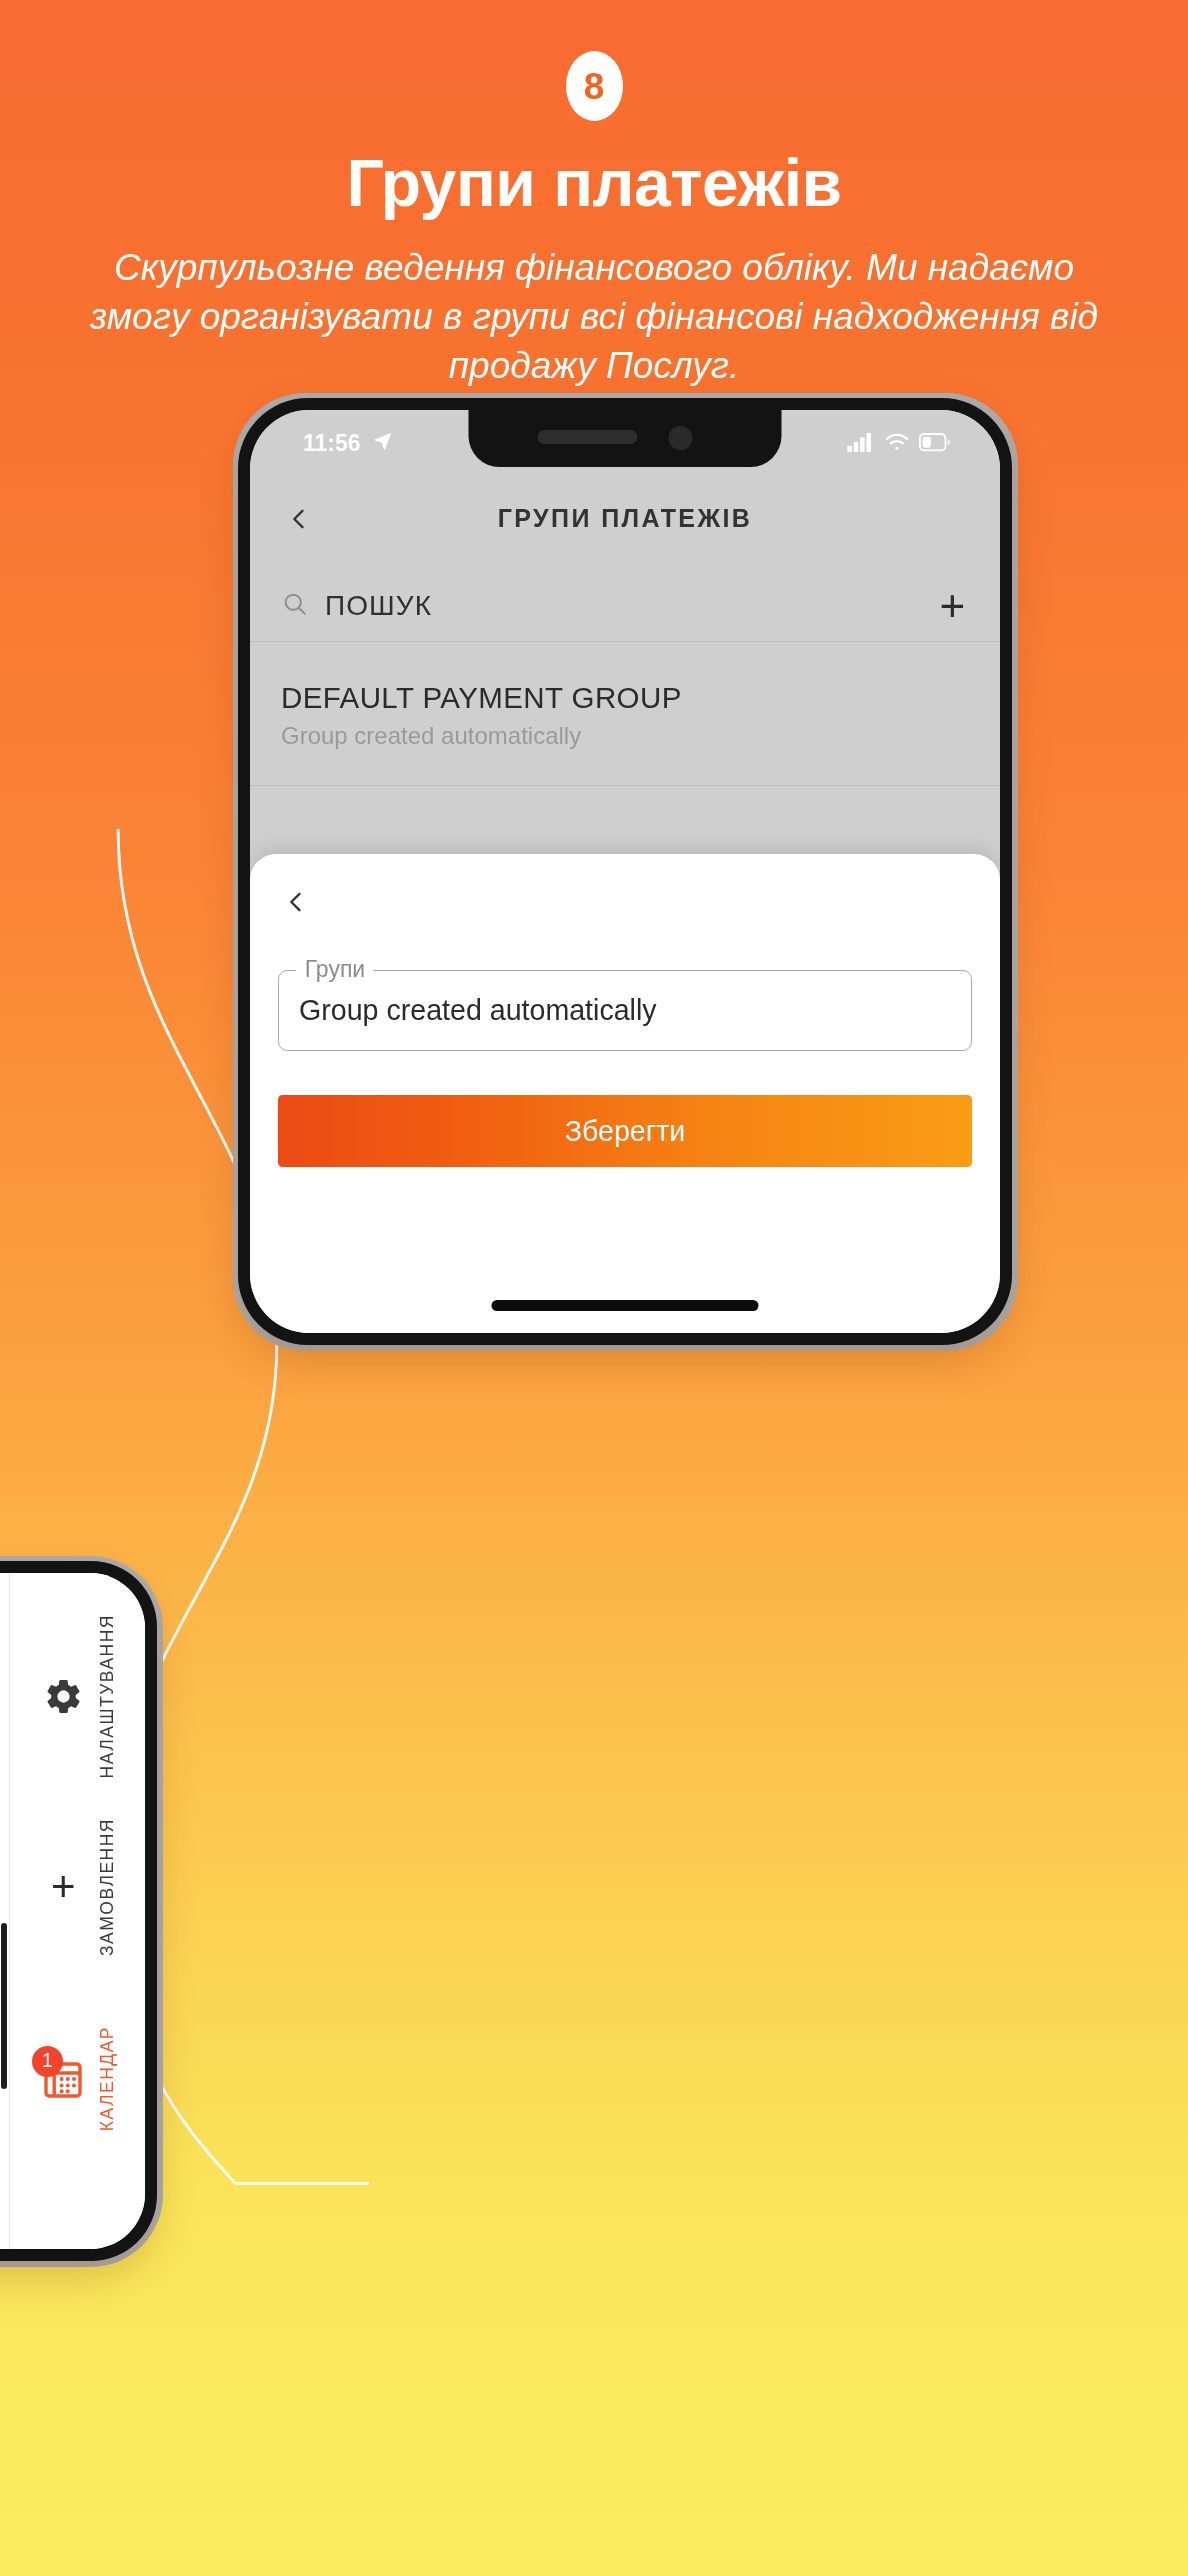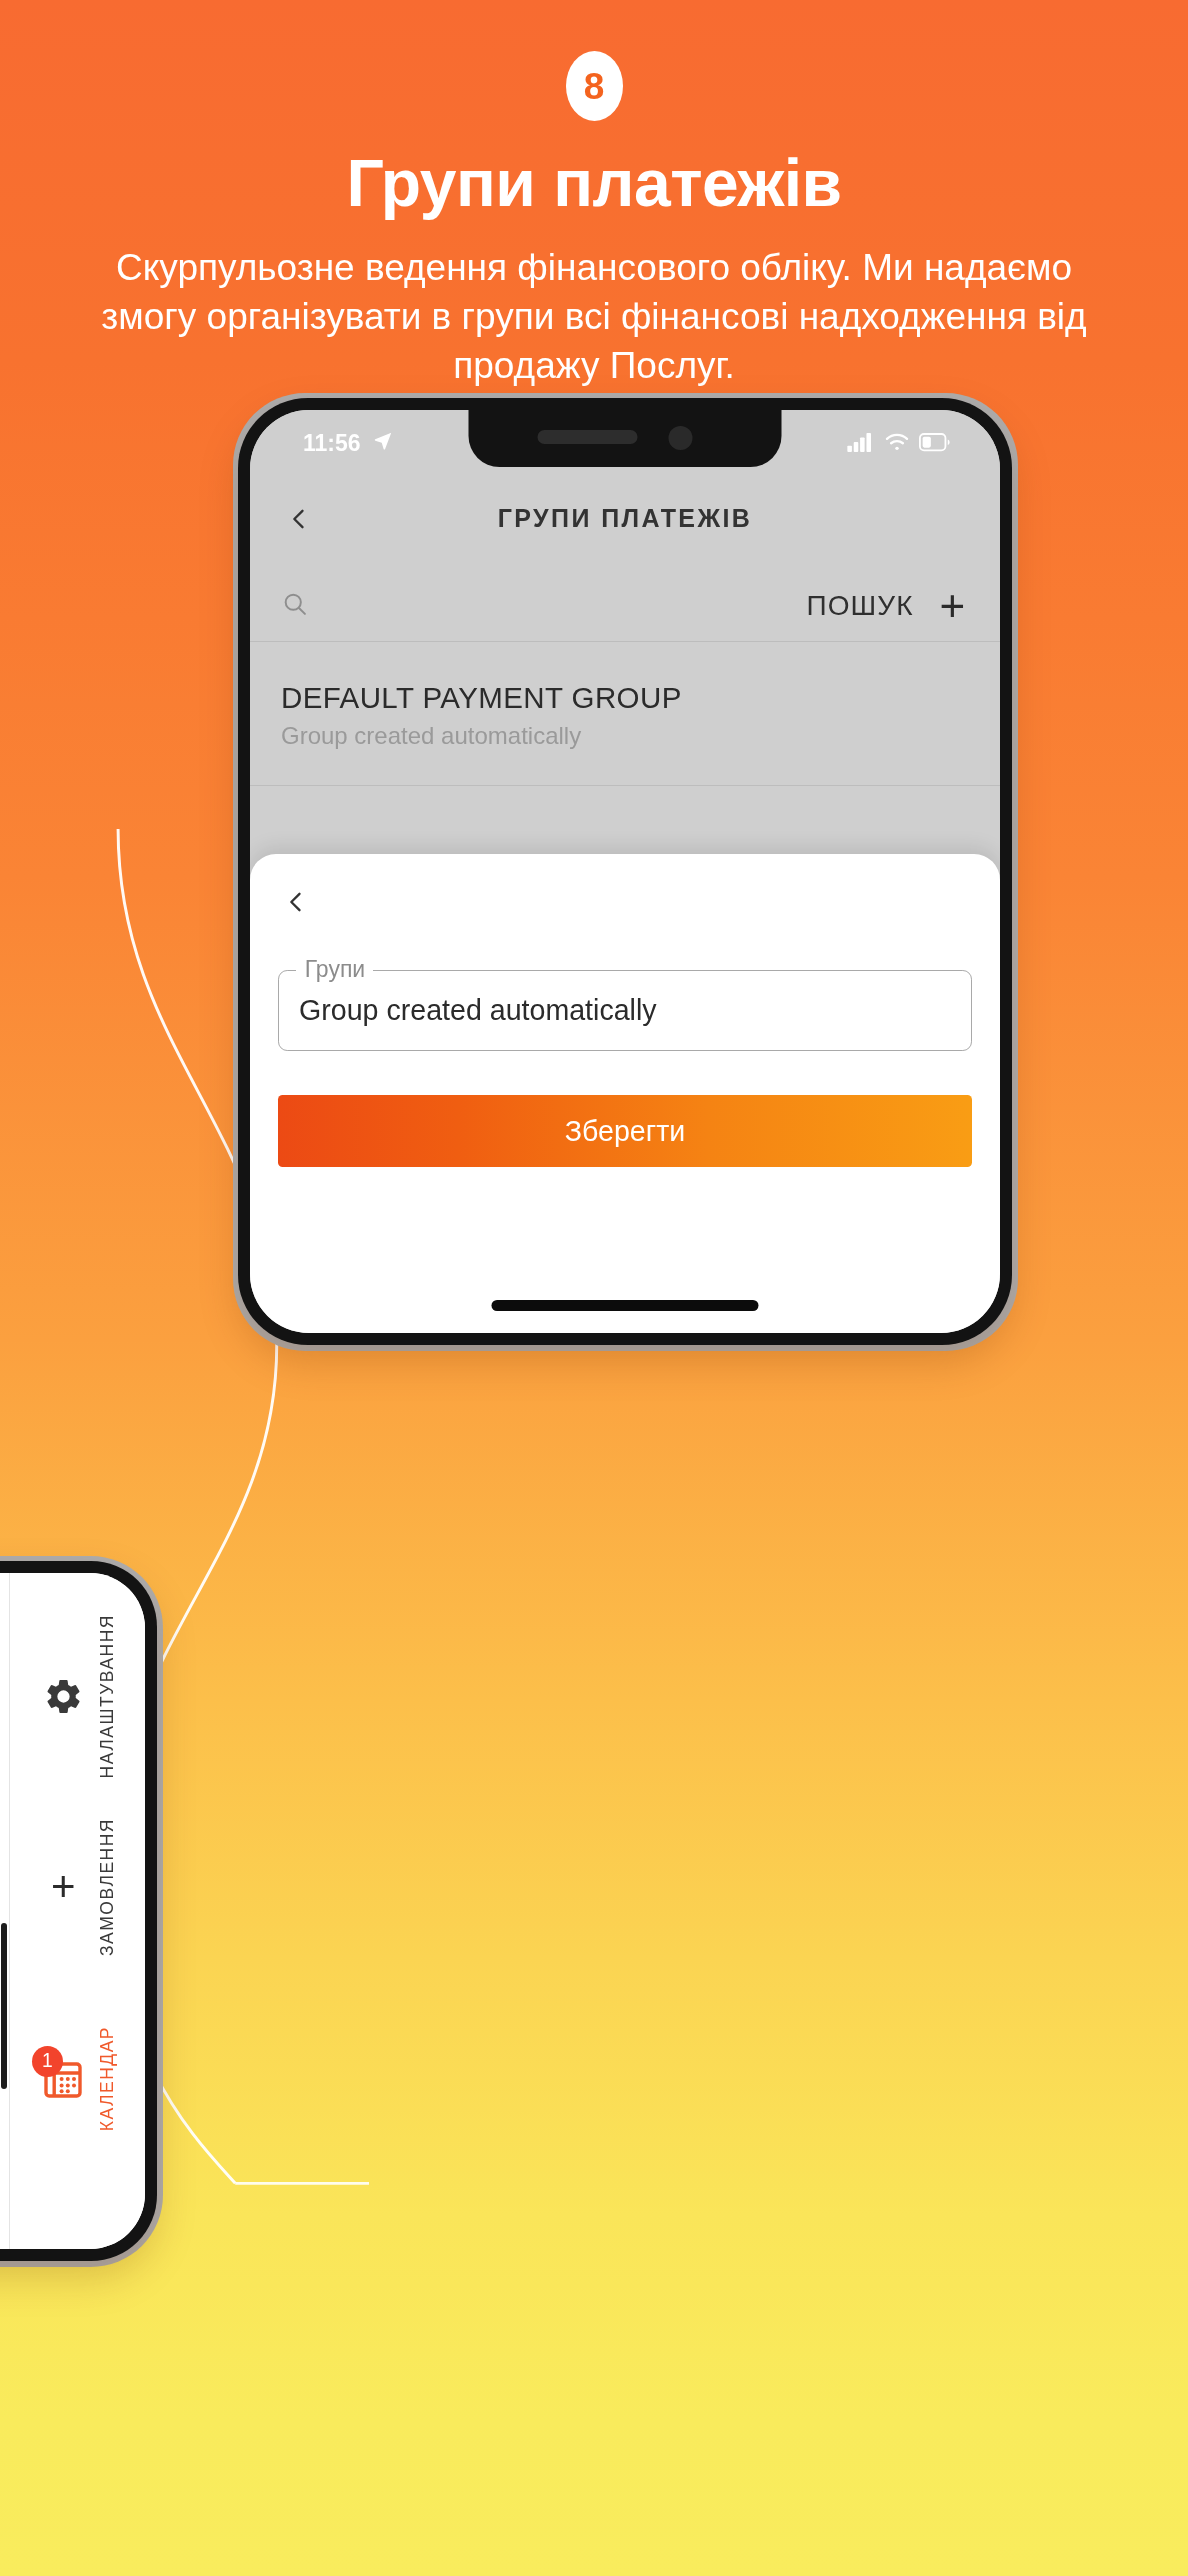--- a/index.html
+++ b/index.html
@@ -31,21 +31,21 @@
     display:flex; align-items:center; justify-content:center;
   }
   .badge-num { color:#F4631E; font-size:37px; font-weight:bold; line-height:1; }
   .hero-title {
     margin-top:28px;
     color:#ffffff; font-weight:bold; font-size:66px; letter-spacing:-0.5px;
     line-height:1.05;
   }
   .hero-desc {
     margin:26px auto 0; width:1041px;
-    color:#ffffff; font-size:37px; line-height:1.32; font-weight:400;
+    color:#ffffff; font-size:37px; line-height:1.32; font-weight:400;font-style:italic;
   }
 
   
   .phone { position:absolute; }
   .phone-rim {
     position:absolute; inset:-5.5px;
     border-radius:72px; background:#AEAEAE;
   }
   .phone-body {
     position:absolute; inset:0;
@@ -125,23 +125,22 @@
   }
   .chev {
     width:35px; height:35px; display:flex; align-items:center; justify-content:center;
   }
   .navtitle {
     position:absolute; left:0; right:0; text-align:center;
     font-size:25px; letter-spacing:2.4px; color:#333333; font-weight:600;
     pointer-events:none;
   }
   .searchrow {
-    height:72px; display:flex; align-items:center; padding:0 31px; gap:26px;
+    height:72px; display:flex; align-items:center; padding:0 31px; gap:16px;
     border-bottom:1.4px solid #BDBDBD;
-    text-align:right;
   }
   .search-text { font-size:28px; color:#2F2F2F; letter-spacing:1.1px; flex:1; }
   .plus-head { font-size:44px; color:#2b2b2b; font-weight:300; line-height:.8; padding-right:3.7px; }
 
   .list-item {
     padding:39px 31px 35px; border-bottom:1.4px solid #BDBDBD; background:#CFCFCF;
   }
   .li-title { font-size:29.5px; color:#2B2B2B; letter-spacing:0.4px; }
   .li-sub { font-size:24px; color:#9A9A9A; margin-top:7.4px; }
 

